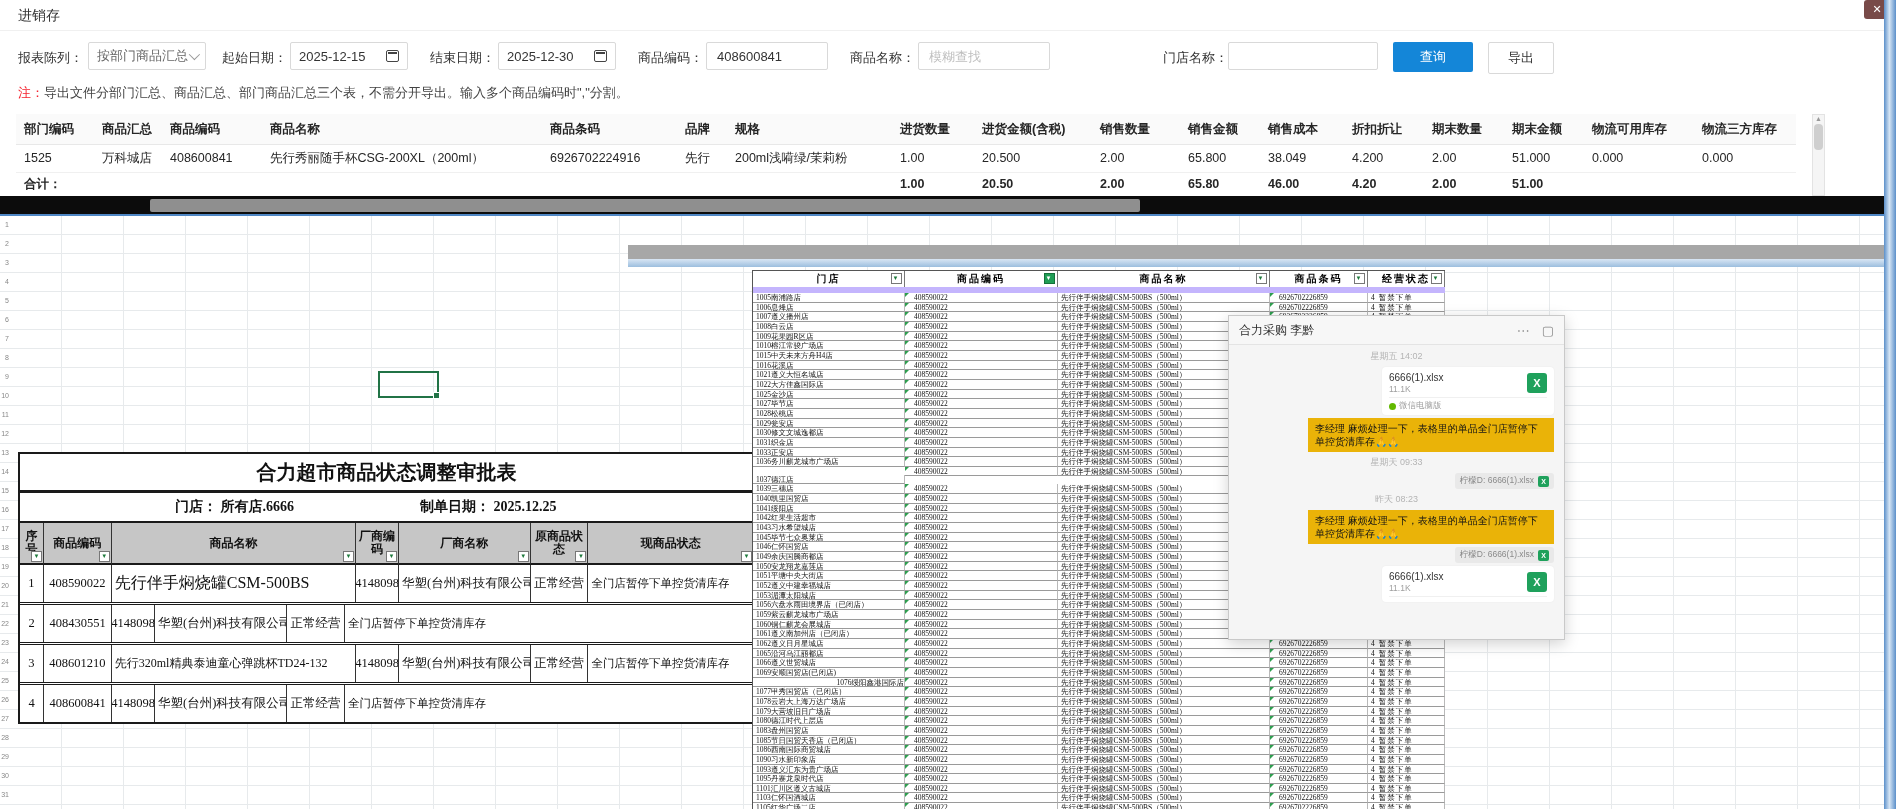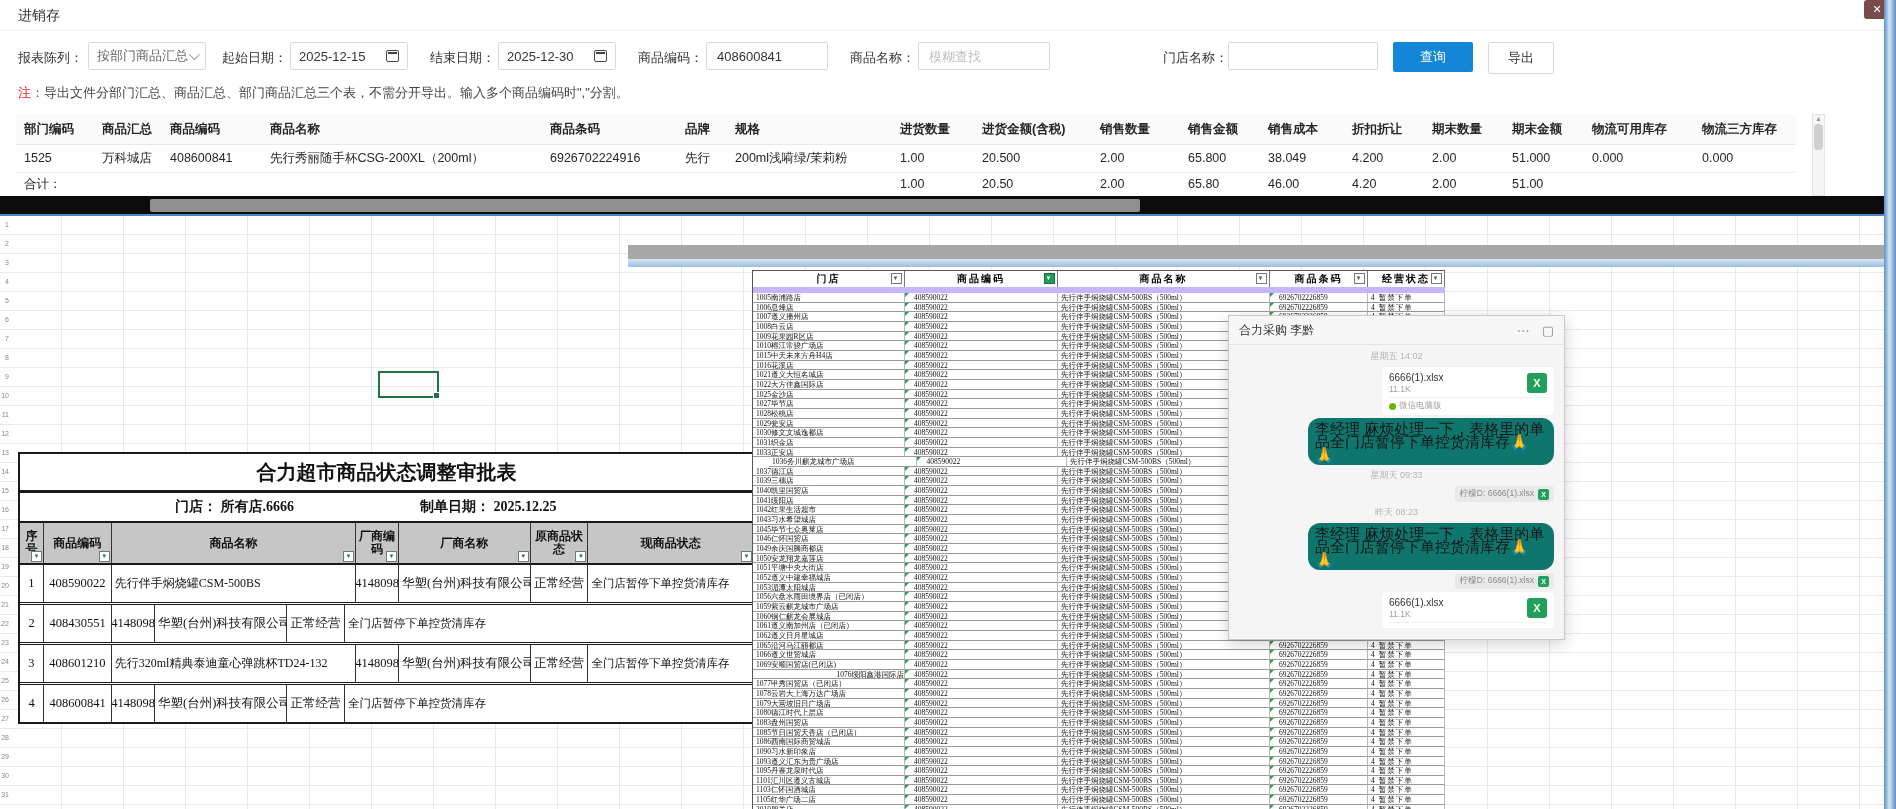--- a/index.html
+++ b/index.html
@@ -19,21 +19,21 @@
         transform:rotate(45deg) translateY(-2px)}
   .cal{margin-left:auto;width:11px;height:10px;border:1.5px solid #444;border-radius:2px;position:relative}
   .cal:before{content:'';position:absolute;left:1px;right:1px;top:1px;height:2px;background:#444}
   .btn{top:42px;height:30px;border-radius:2px;font-size:13px;display:flex;align-items:center;justify-content:center;cursor:pointer}
   #note-line{left:18px;top:84px;font-size:13px}
   
   .tt-row{left:16px;display:flex}
   .tt-cell{box-sizing:border-box;padding-left:8px;white-space:nowrap;overflow:hidden;font-size:12.5px;color:#262626}
   #tt-header .tt-cell{font-weight:bold;line-height:30px;background:#fafafa;border-bottom:1px solid #e8e8e8}
   #tt-data .tt-cell{line-height:28px;border-bottom:1px solid #f0f0f0}
-  #tt-total .tt-cell{line-height:24px;font-weight:normal}
+  #tt-total .tt-cell{line-height:24px;font-weight:bold}
   #tt-scroll{left:1812px;top:114px;width:13px;height:82px;background:#f5f5f5;border:1px solid #e3e3e3;box-sizing:border-box;
              display:flex;flex-direction:column;align-items:center;font-size:7px;color:#999}
   #tt-thumb{width:9px;height:26px;background:#cfcfcf;border-radius:4px;margin-top:2px}
   #close-btn{left:1864px;top:0;width:26px;height:19px;background:#784a48;border-radius:3px;color:#fff;
              font-size:11px;display:flex;align-items:center;justify-content:center}
   
   #hstrip{left:0;top:196px;width:1896px;height:20px;background:#0c0c0c;border-bottom:2px solid #4f87c5;box-sizing:border-box}
   #hthumb{left:150px;top:199px;width:990px;height:13px;background:#8f8f8f;border-radius:2px}
   
   #sheet{left:0;top:216px;width:1884px;height:593px;background:
@@ -74,22 +74,22 @@
           font-size:7.5px;line-height:9px;white-space:nowrap;overflow:hidden;color:#111;position:relative}
   .gcorner:before{content:'';position:absolute;left:0;top:0;border-top:4px solid #2e9e4f;border-right:4px solid transparent}
   
   #wechat{left:1228px;top:315px;width:337px;height:325px;background:#f5f5f5;border:1px solid #c9c9c9;
           box-shadow:0 4px 14px rgba(0,0,0,.18);box-sizing:border-box;overflow:hidden}
   #wc-titlebar{height:28px;background:#f7f7f7;border-bottom:1px solid #e4e4e4;display:flex;align-items:center;padding:0 10px}
   #wc-title{font-size:12px;color:#2d2d2d}
   .wc-ico{margin-left:12px;color:#8a8a8a;font-size:13px;line-height:13px}
   #wc-body{padding:4px 10px;display:flex;flex-direction:column;gap:3px;overflow:hidden;height:283px}
   .wc-time{align-self:center;font-size:9px;color:#b4b4b4;padding:1px 0}
-  .wc-bubble{align-self:flex-end;background:#0f766e;border-radius:12px;padding:4px 7px;max-width:232px;
-             font-size:15px;line-height:13px;color:#151515}
+  .wc-bubble{align-self:flex-end;background:#eab308;border-radius:0;padding:4px 7px;max-width:232px;
+             font-size:10px;line-height:13px;color:#151515}
   .wc-card{align-self:flex-end;background:#fff;border-radius:4px;width:158px;padding:5px 7px 3px;box-shadow:0 0 2px rgba(0,0,0,.06)}
   .wc-card-top{display:flex;align-items:center;gap:6px}
   .wc-fname{font-size:10px;color:#333;flex:1;overflow:hidden;white-space:nowrap}
   .xlsx-ico{width:20px;height:20px;border-radius:3px;background:#1fa15c;color:#fff;font-weight:bold;font-size:11px;
             display:flex;align-items:center;justify-content:center;flex:none}
   .wc-fsize{font-size:8.5px;color:#a0a0a0;margin-top:1px}
   .wc-card-foot{border-top:1px solid #f0f0f0;margin-top:3px;padding-top:2px;font-size:8.5px;color:#a0a0a0;
                 display:flex;align-items:center;gap:3px}
   .wc-src-dot{width:7px;height:7px;border-radius:50%;background:#62b900}
   .wc-quote{align-self:flex-end;background:#e9e9e9;border-radius:3px;padding:2px 5px;font-size:8.5px;color:#8a8a8a;
@@ -263,21 +263,21 @@
       <div class="f-cell" style="width: 245px;">商品名称<span class="flt">▼</span></div>
       <div class="f-cell" style="width: 43px;">厂商编码<span class="flt">▼</span></div>
       <div class="f-cell" style="width: 132px;">厂商名称<span class="flt">▼</span></div>
       <div class="f-cell" style="width: 58px;">原商品状态<span class="flt">▼</span></div>
       <div class="f-cell" style="width: 165px;">现商品状态<span class="flt">▼</span></div>
     </div>
   <div id="form-body">
       <div class="f-row f-body-row">
         <div class="f-cell ctr" style="width: 24px; font-size: 12.5px;">1</div>
         <div class="f-cell ctr" style="width: 68px; font-size: 12.5px;">408590022</div>
-        <div class="f-cell" style="width: 245px; padding-left: 3px; font-size: 12px;">先行伴手焖烧罐CSM-500BS</div>
+        <div class="f-cell" style="width: 245px; padding-left: 3px; font-size: 16px;">先行伴手焖烧罐CSM-500BS</div>
         <div class="f-cell ctr" style="width: 43px; font-size: 12.5px;">4148098</div>
         <div class="f-cell" style="width: 132px; padding-left: 3px; font-size: 12.5px;">华塑(台州)科技有限公司</div>
         <div class="f-cell ctr" style="width: 58px; font-size: 12.5px;">正常经营</div>
         <div class="f-cell" style="width: 165px; padding-left: 3px; font-size: 11.5px;">全门店暂停下单控货清库存</div>
       </div>
       <div class="f-row f-body-row">
         <div class="f-cell ctr" style="width: 24px; font-size: 12.5px;">2</div>
         <div class="f-cell ctr" style="width: 68px; font-size: 12.5px;">408430551</div>
         <div class="f-cell ctr" style="width: 43px; font-size: 12.5px;">4148098</div>
         <div class="f-cell" style="width: 132px; padding-left: 3px; font-size: 12.5px;">华塑(台州)科技有限公司</div>
@@ -426,28 +426,28 @@
         <div class="s-cell" style="width: 77px; padding-left: 3px; letter-spacing: 1px;">4 暂禁下单</div>
       </div>
       <div class="s-row">
         <div class="s-cell" style="width: 152px; padding-left: 3px;">1033正安店</div>
         <div class="s-cell gcorner" style="width: 153px; padding-left: 9px;">408590022</div>
         <div class="s-cell" style="width: 212px; padding-left: 3px;">先行伴手焖烧罐CSM-500BS（500ml）</div>
         <div class="s-cell gcorner" style="width: 98px; padding-left: 9px;">6926702226859</div>
         <div class="s-cell" style="width: 77px; padding-left: 3px; letter-spacing: 1px;">4 暂禁下单</div>
       </div>
       <div class="s-row">
-        <div class="s-cell" style="width: 152px; padding-left: 3px; margin-left: 16px;">1036务川麒龙城市广场店</div>
-        <div class="s-cell gcorner" style="width: 153px; padding-left: 9px;">408590022</div>
-        <div class="s-cell" style="width: 212px; padding-left: 3px;">先行伴手焖烧罐CSM-500BS（500ml）</div>
-        <div class="s-cell gcorner" style="width: 98px; padding-left: 9px;">6926702226859</div>
-        <div class="s-cell" style="width: 77px; padding-left: 3px; letter-spacing: 1px;">4 暂禁下单</div>
-      </div>
-      <div class="s-row">
-        <div class="s-cell" style="width: 152px; padding-left: 3px;">1037德江店</div>
+        <div class="s-cell" style="width: 152px; padding-left: 3px;">1036务川麒龙城市广场店</div>
+        <div class="s-cell gcorner" style="width: 153px; padding-left: 9px;">408590022</div>
+        <div class="s-cell" style="width: 212px; padding-left: 3px;">先行伴手焖烧罐CSM-500BS（500ml）</div>
+        <div class="s-cell gcorner" style="width: 98px; padding-left: 9px;">6926702226859</div>
+        <div class="s-cell" style="width: 77px; padding-left: 3px; letter-spacing: 1px;">4 暂禁下单</div>
+      </div>
+      <div class="s-row">
+        <div class="s-cell" style="width: 152px; padding-left: 3px; margin-top: 8px;">1037德江店</div>
         <div class="s-cell gcorner" style="width: 153px; padding-left: 9px;">408590022</div>
         <div class="s-cell" style="width: 212px; padding-left: 3px;">先行伴手焖烧罐CSM-500BS（500ml）</div>
         <div class="s-cell gcorner" style="width: 98px; padding-left: 9px;">6926702226859</div>
         <div class="s-cell" style="width: 77px; padding-left: 3px; letter-spacing: 1px;">4 暂禁下单</div>
       </div>
       <div class="s-row">
         <div class="s-cell" style="width: 152px; padding-left: 3px;">1039三穗店</div>
         <div class="s-cell gcorner" style="width: 153px; padding-left: 9px;">408590022</div>
         <div class="s-cell" style="width: 212px; padding-left: 3px;">先行伴手焖烧罐CSM-500BS（500ml）</div>
         <div class="s-cell gcorner" style="width: 98px; padding-left: 9px;">6926702226859</div>

